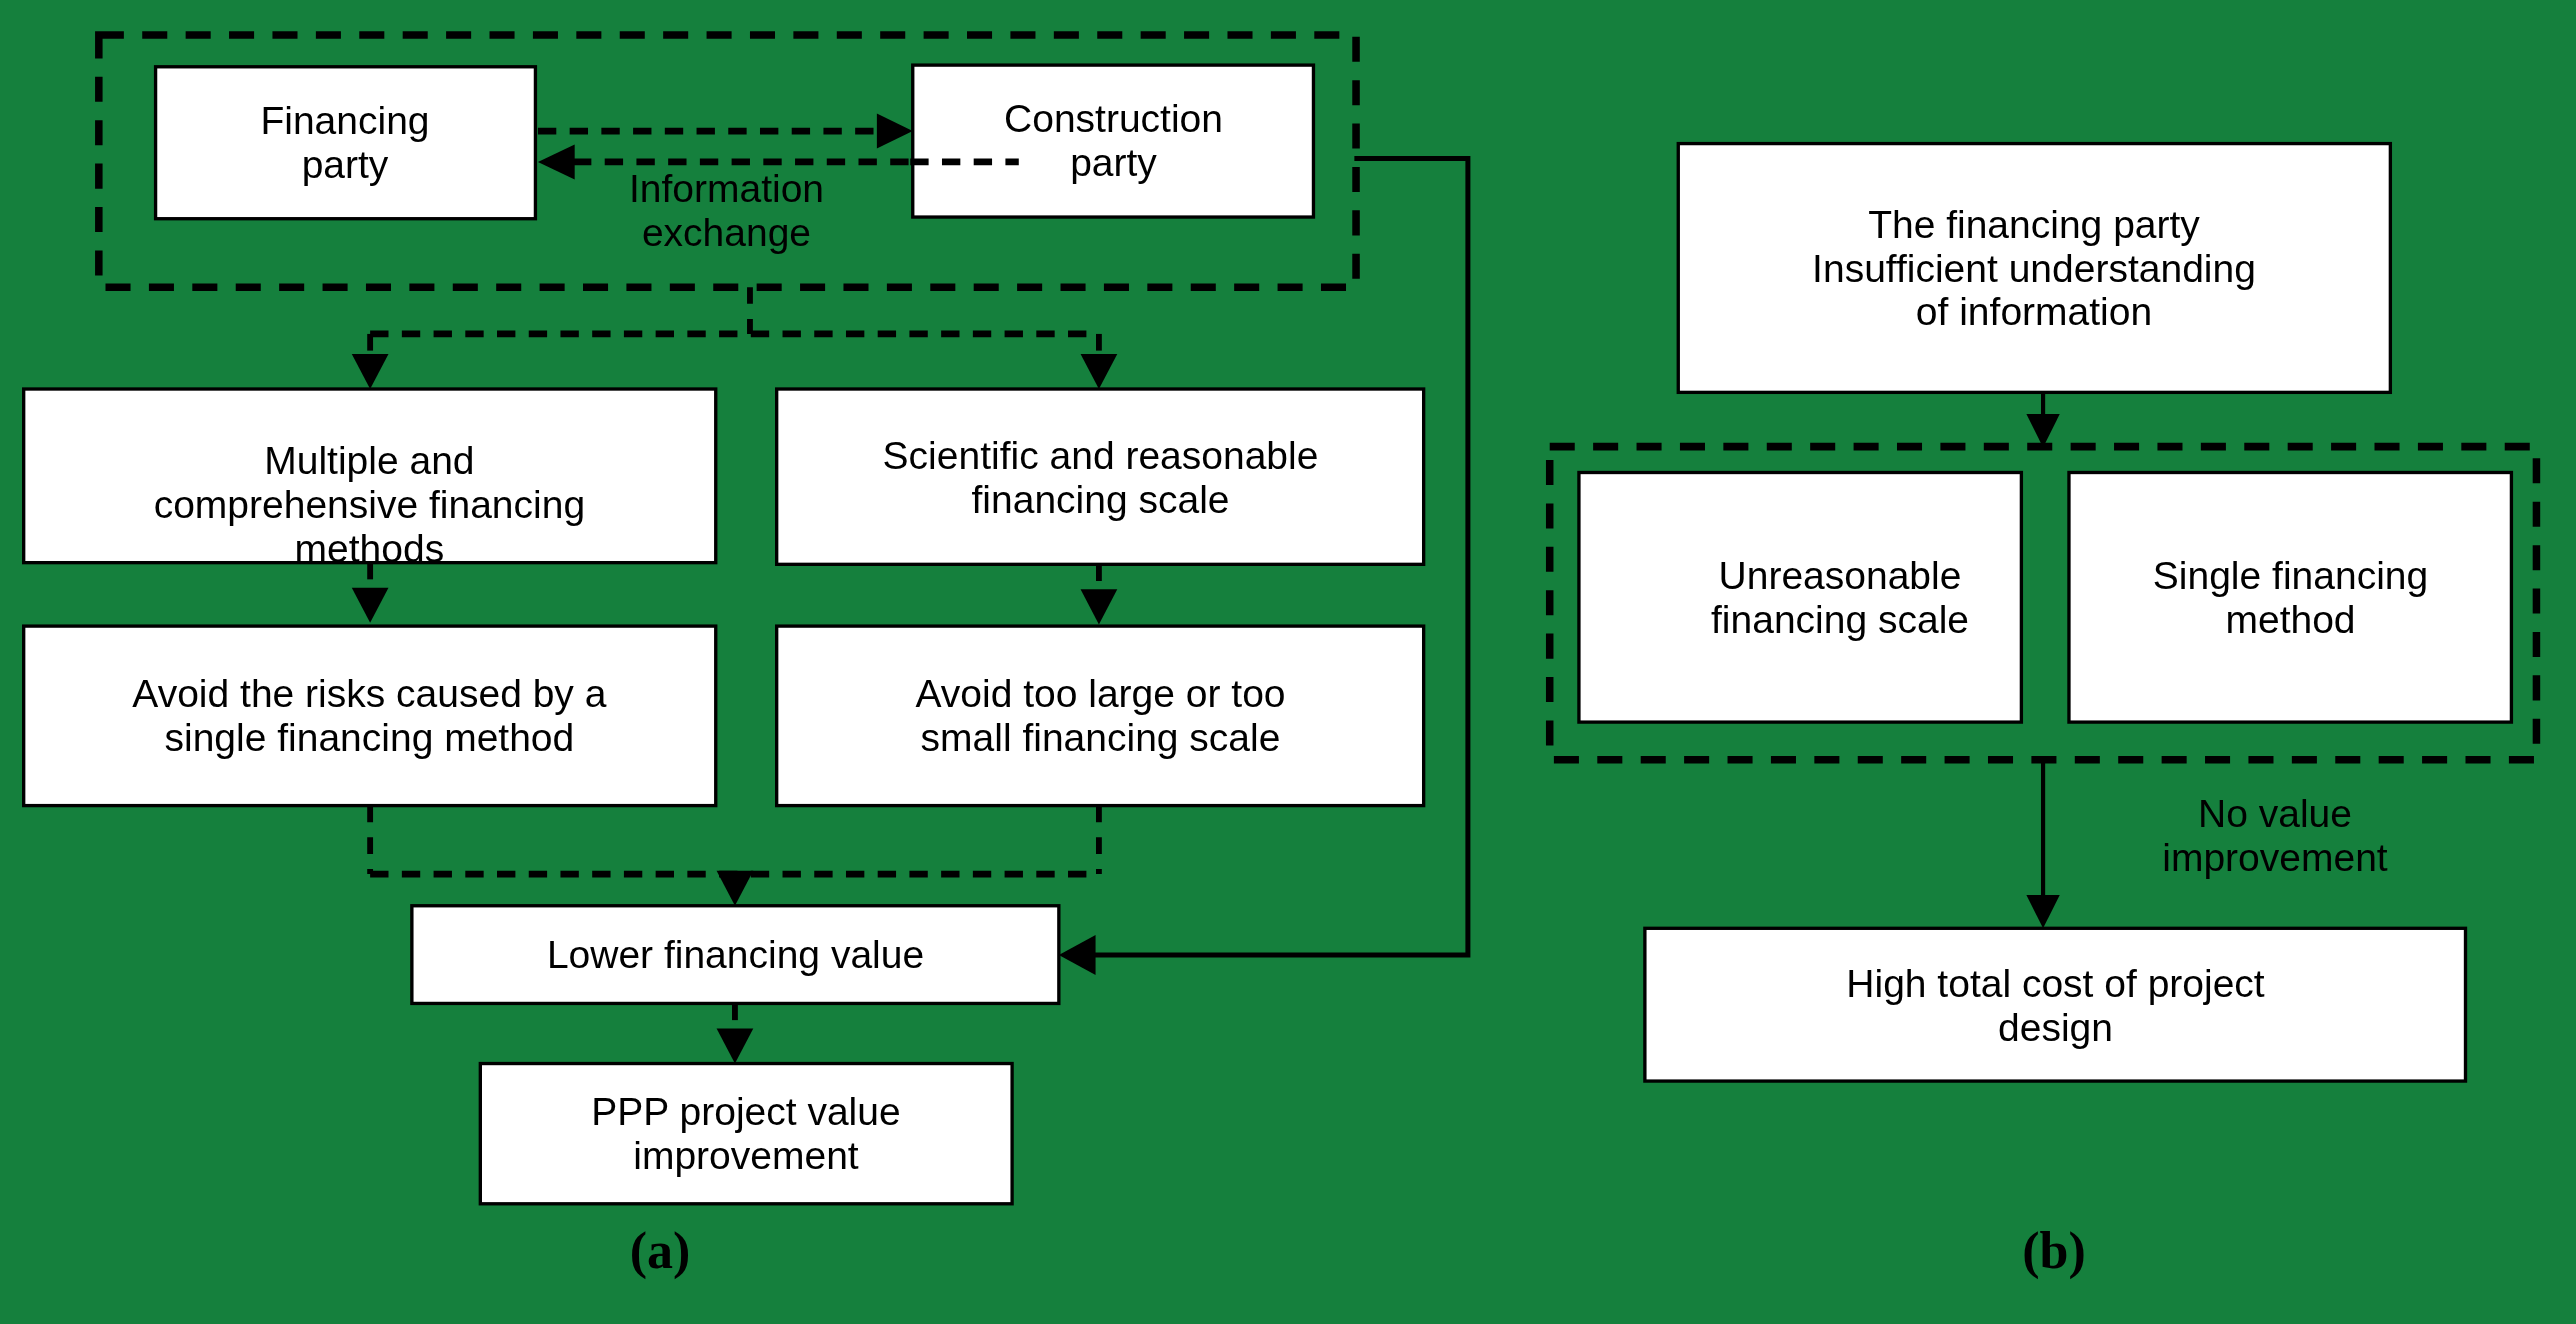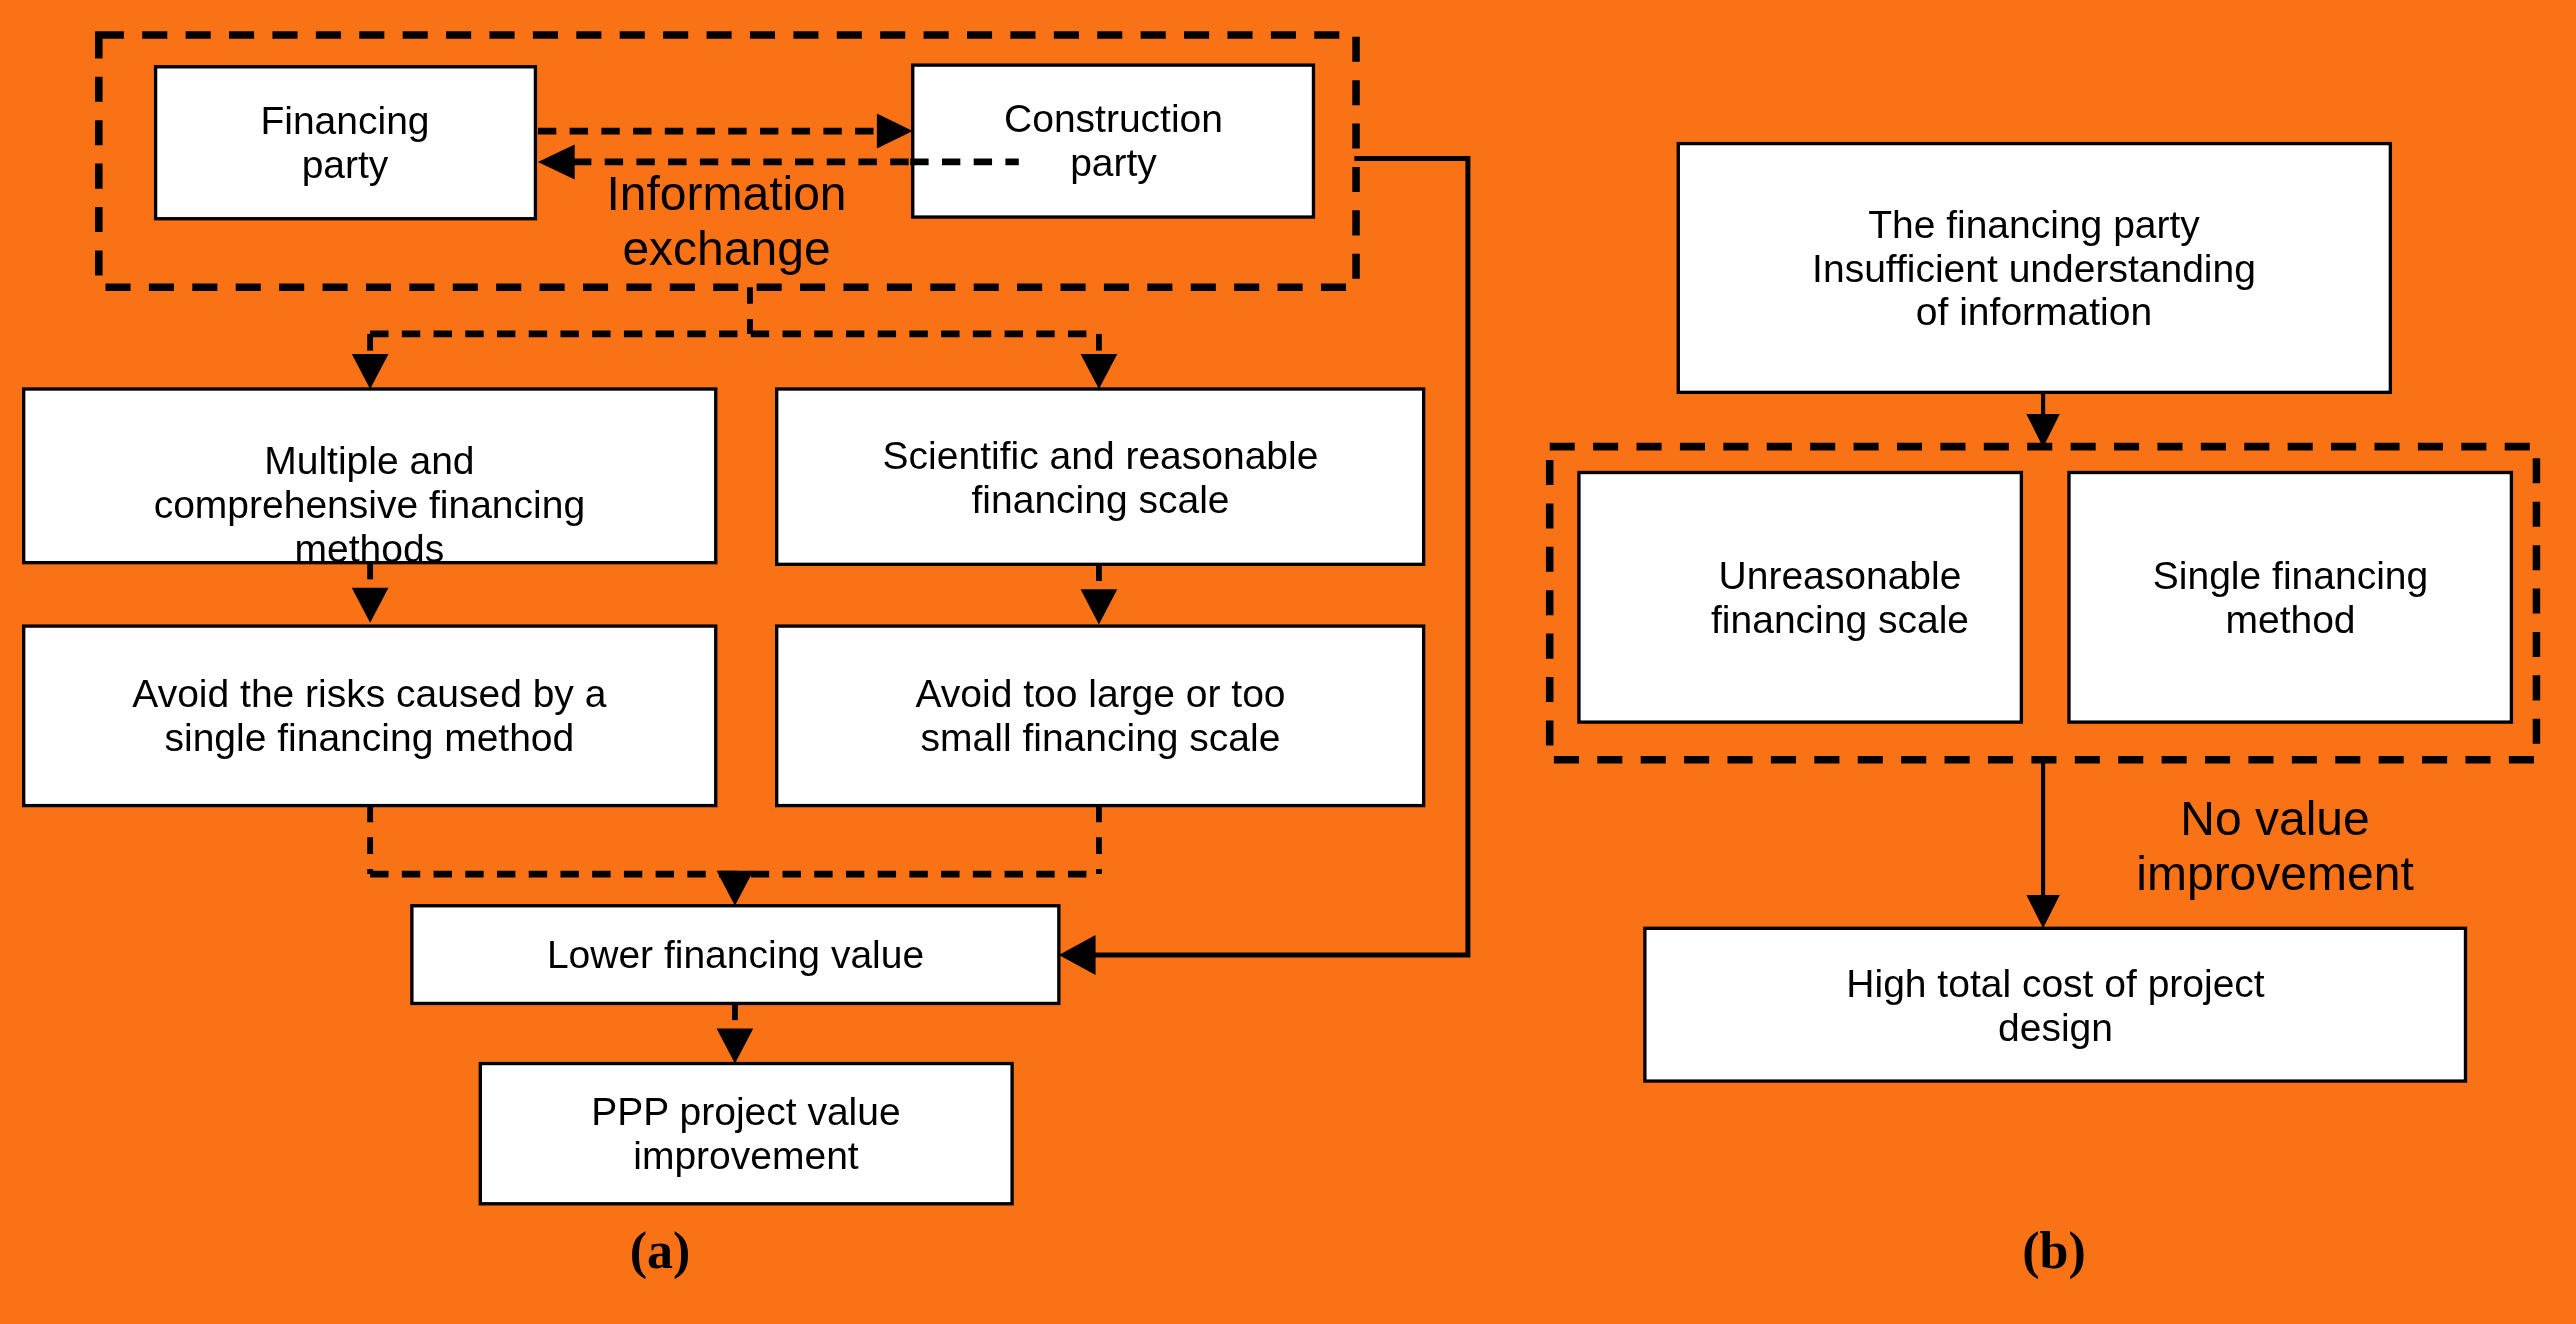--- a/index.html
+++ b/index.html
@@ -7,21 +7,21 @@
     padding: 0;
     background: #ffffff;
   }
   body {
     font-family: "Liberation Sans", sans-serif;
   }
   #canvas {
     position: relative;
     width: 2576px;
     height: 1324px;
-    background: #f97316;
+    background: #15803d;
     overflow: hidden;
   }
   svg.layer {
     position: absolute;
     top: 0;
     left: 0;
     width: 2576px;
     height: 1324px;
   }
   .node-rect {
@@ -73,21 +73,21 @@
     font-size: 39px;
     line-height: 1.12;
     white-space: pre-line;
     pointer-events: none;
   }
   .edge-label {
     position: absolute;
     text-align: center;
     color: #000000;
     font-family: "Liberation Sans", sans-serif;
-    font-size: 48px;
+    font-size: 39px;
     line-height: 1.14;
     white-space: pre-line;
   }
   .panel-caption {
     position: absolute;
     text-align: center;
     color: #000000;
     font-family: "Liberation Serif", serif;
     font-weight: bold;
     font-size: 52px;

